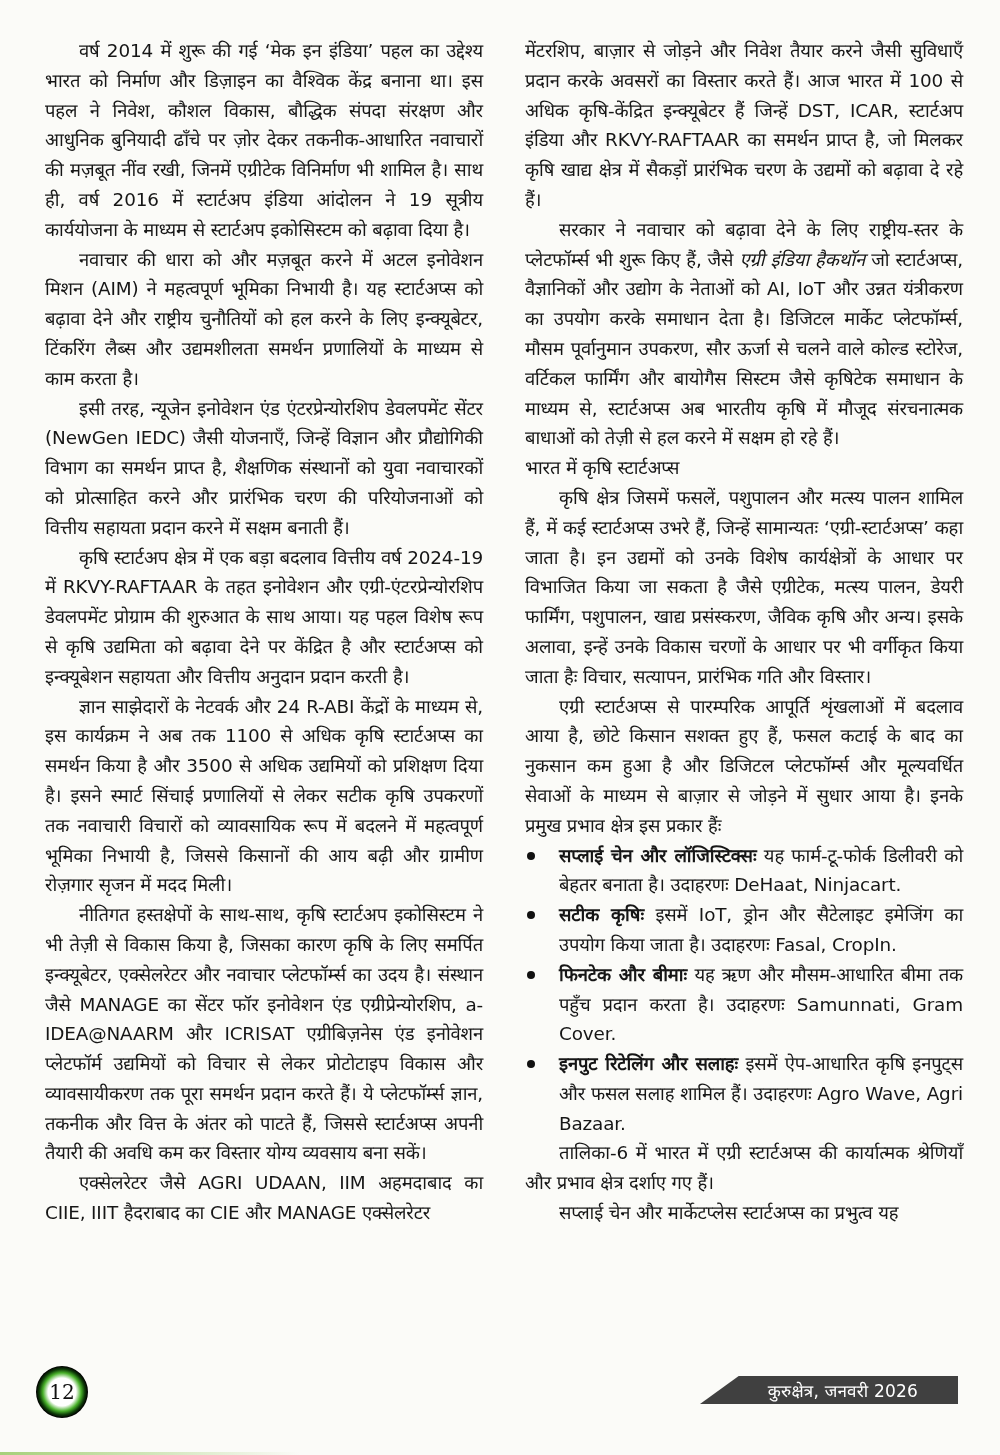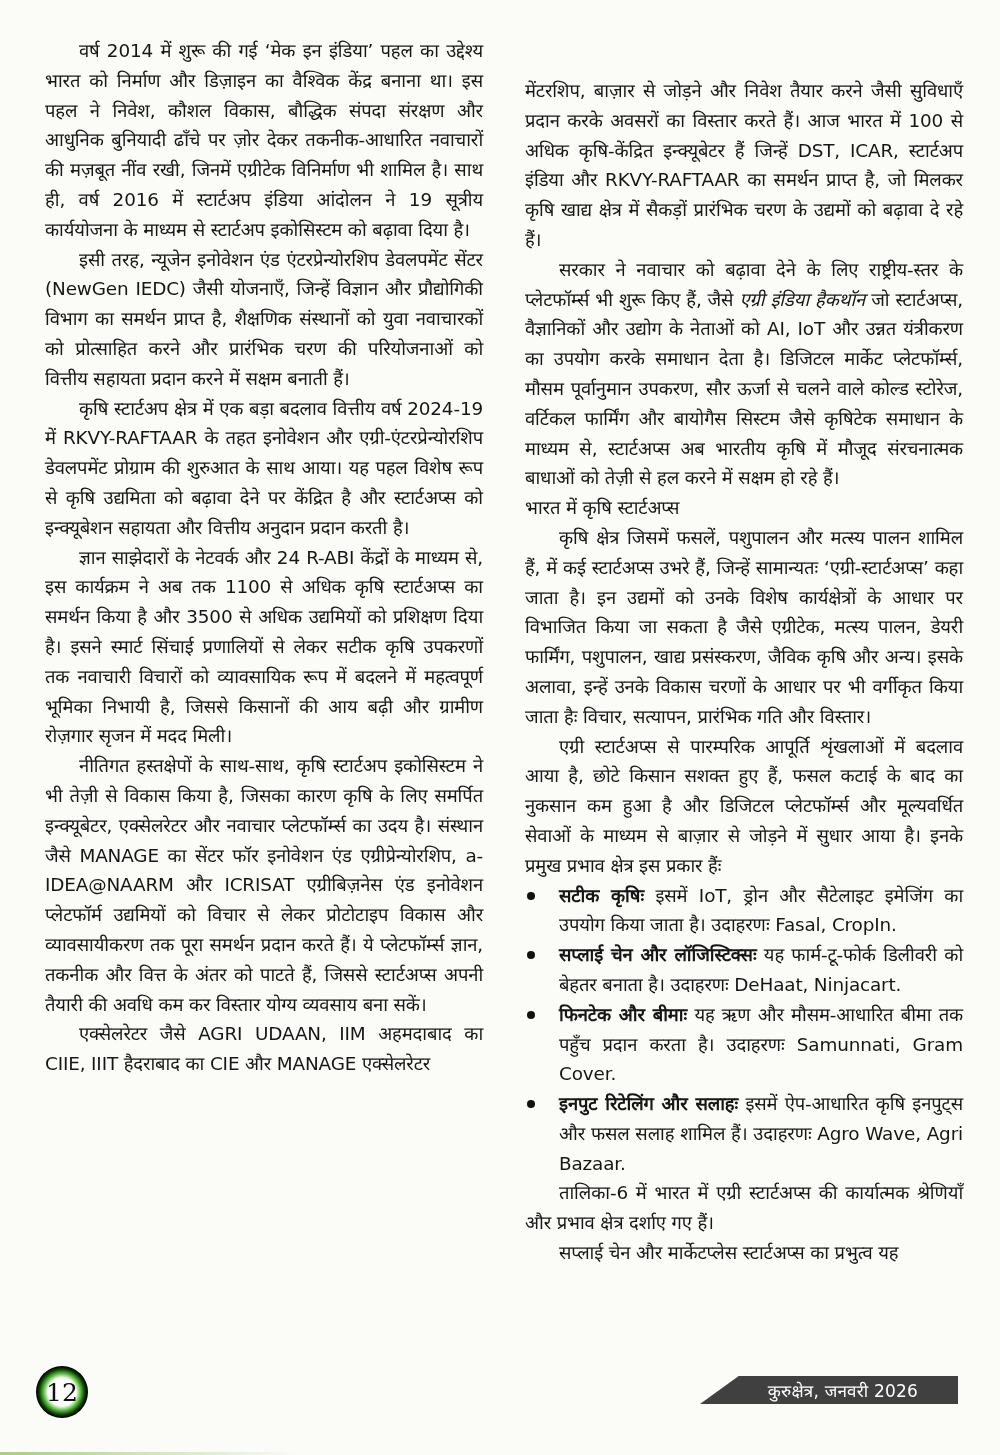--- a/index.html
+++ b/index.html
@@ -9,42 +9,42 @@
       font-family: "DejaVu Sans", "Liberation Sans", sans-serif;
       color: #161616;
     }
     .page { position: absolute; left: 0; top: 0; width: 1000px; height: 1455px; padding-left: 10px; }
     .col {
       position: absolute; top: 36px; width: 438px;
       font-size: 18.4px; line-height: 29.8px; text-align: justify;
       letter-spacing: -0.15px;
     }
     .col.left { left: 45px; }
-    .col.right { left: 525px; width: 438px; margin-top: 40px; }
+    .col.right { left: 525px; width: 438px; }
     .col p { margin: 0; text-indent: 34px; }
     .col p.noindent { text-indent: 0; }
     .heading { font-weight: normal; margin: 0; text-indent: 0; }
     ul.bullets { list-style: none; margin: 0; padding: 0; }
     ul.bullets li { position: relative; padding-left: 34px; }
     ul.bullets li .dot {
       position: absolute; left: 2px; top: 11px; width: 8px; height: 8px;
       border-radius: 50%; background: #111;
     }
     ul.bullets li b { font-weight: bold; }
     .em { font-style: italic; }
 
     .page-badge {
       position: absolute; left: 36px; top: 1366px; width: 52px; height: 52px;
       border-radius: 50%;
       background: radial-gradient(circle, #ffffff 0%, #ffffff 38%, #48b02a 52%, #0e3d08 62%, #000 70%, #000 100%);
       display: flex; align-items: center; justify-content: center;
     }
     .page-badge span {
       font-family: "DejaVu Serif", "Liberation Serif", serif;
-      font-size: 25px; color: #111;
+      font-size: 20px; color: #111;
     }
     .footer-banner {
       position: absolute; left: 700px; top: 1376px; width: 258px; height: 28px;
       background: #404040;
       clip-path: polygon(15% 0, 100% 0, 100% 100%, 0 100%);
       display: flex; align-items: center; justify-content: flex-end;
       padding-right: 40px; box-sizing: border-box;
     }
     .footer-banner span { color: #fff; font-size: 17px; letter-spacing: 0.2px; }
     .green-strip {
@@ -52,36 +52,37 @@
       background: linear-gradient(to right, #a6d07a, #fbfbf8);
     }
   </style>
 </head>
 <body>
 
 <div class="page">
 
   <div class="col left">
     <p>वर्ष 2014 में शुरू की गई ‘मेक इन इंडिया’ पहल का उद्देश्य भारत को निर्माण और डिज़ाइन का वैश्विक केंद्र बनाना था। इस पहल ने निवेश, कौशल विकास, बौद्धिक संपदा संरक्षण और आधुनिक बुनियादी ढाँचे पर ज़ोर देकर तकनीक-आधारित नवाचारों की मज़बूत नींव रखी, जिनमें एग्रीटेक विनिर्माण भी शामिल है। साथ ही, वर्ष 2016 में स्टार्टअप इंडिया आंदोलन ने 19 सूत्रीय कार्ययोजना के माध्यम से स्टार्टअप इकोसिस्टम को बढ़ावा दिया है।</p>
+    <p>नवाचार की धारा को और मज़बूत करने में अटल इनोवेशन मिशन (AIM) ने महत्वपूर्ण भूमिका निभायी है। यह स्टार्टअप्स को बढ़ावा देने और राष्ट्रीय चुनौतियों को हल करने के लिए इन्क्यूबेटर, टिंकरिंग लैब्स और उद्यमशीलता समर्थन प्रणालियों के माध्यम से काम करता है।</p>
     <p>इसी तरह, न्यूजेन इनोवेशन एंड एंटरप्रेन्योरशिप डेवलपमेंट सेंटर (NewGen IEDC) जैसी योजनाएँ, जिन्हें विज्ञान और प्रौद्योगिकी विभाग का समर्थन प्राप्त है, शैक्षणिक संस्थानों को युवा नवाचारकों को प्रोत्साहित करने और प्रारंभिक चरण की परियोजनाओं को वित्तीय सहायता प्रदान करने में सक्षम बनाती हैं।</p>
     <p>कृषि स्टार्टअप क्षेत्र में एक बड़ा बदलाव वित्तीय वर्ष 2024-19 में RKVY-RAFTAAR के तहत इनोवेशन और एग्री-एंटरप्रेन्योरशिप डेवलपमेंट प्रोग्राम की शुरुआत के साथ आया। यह पहल विशेष रूप से कृषि उद्यमिता को बढ़ावा देने पर केंद्रित है और स्टार्टअप्स को इन्क्यूबेशन सहायता और वित्तीय अनुदान प्रदान करती है।</p>
     <p>ज्ञान साझेदारों के नेटवर्क और 24 R-ABI केंद्रों के माध्यम से, इस कार्यक्रम ने अब तक 1100 से अधिक कृषि स्टार्टअप्स का समर्थन किया है और 3500 से अधिक उद्यमियों को प्रशिक्षण दिया है। इसने स्मार्ट सिंचाई प्रणालियों से लेकर सटीक कृषि उपकरणों तक नवाचारी विचारों को व्यावसायिक रूप में बदलने में महत्वपूर्ण भूमिका निभायी है, जिससे किसानों की आय बढ़ी और ग्रामीण रोज़गार सृजन में मदद मिली।</p>
     <p>नीतिगत हस्तक्षेपों के साथ-साथ, कृषि स्टार्टअप इकोसिस्टम ने भी तेज़ी से विकास किया है, जिसका कारण कृषि के लिए समर्पित इन्क्यूबेटर, एक्सेलरेटर और नवाचार प्लेटफॉर्म्स का उदय है। संस्थान जैसे MANAGE का सेंटर फॉर इनोवेशन एंड एग्रीप्रेन्योरशिप, a-IDEA@NAARM और ICRISAT एग्रीबिज़नेस एंड इनोवेशन प्लेटफॉर्म उद्यमियों को विचार से लेकर प्रोटोटाइप विकास और व्यावसायीकरण तक पूरा समर्थन प्रदान करते हैं। ये प्लेटफॉर्म्स ज्ञान, तकनीक और वित्त के अंतर को पाटते हैं, जिससे स्टार्टअप्स अपनी तैयारी की अवधि कम कर विस्तार योग्य व्यवसाय बना सकें।</p>
     <p>एक्सेलरेटर जैसे AGRI UDAAN, IIM अहमदाबाद का CIIE, IIIT हैदराबाद का CIE और MANAGE एक्सेलरेटर</p>
   </div>
 
   <div class="col right">
     <p class="noindent">मेंटरशिप, बाज़ार से जोड़ने और निवेश तैयार करने जैसी सुविधाएँ प्रदान करके अवसरों का विस्तार करते हैं। आज भारत में 100 से अधिक कृषि-केंद्रित इन्क्यूबेटर हैं जिन्हें DST, ICAR, स्टार्टअप इंडिया और RKVY-RAFTAAR का समर्थन प्राप्त है, जो मिलकर कृषि खाद्य क्षेत्र में सैकड़ों प्रारंभिक चरण के उद्यमों को बढ़ावा दे रहे हैं।</p>
     <p><span>सरकार ने नवाचार को बढ़ावा देने के लिए राष्ट्रीय-स्तर के प्लेटफॉर्म्स भी शुरू किए हैं, जैसे </span><span class="em">एग्री इंडिया हैकथॉन</span><span> जो स्टार्टअप्स, वैज्ञानिकों और उद्योग के नेताओं को AI, IoT और उन्नत यंत्रीकरण का उपयोग करके समाधान देता है। डिजिटल मार्केट प्लेटफॉर्म्स, मौसम पूर्वानुमान उपकरण, सौर ऊर्जा से चलने वाले कोल्ड स्टोरेज, वर्टिकल फार्मिंग और बायोगैस सिस्टम जैसे कृषिटेक समाधान के माध्यम से, स्टार्टअप्स अब भारतीय कृषि में मौजूद संरचनात्मक बाधाओं को तेज़ी से हल करने में सक्षम हो रहे हैं।</span></p>
     <h3 class="heading" style="font-size:18.4px;line-height:29.8px;">भारत में कृषि स्टार्टअप्स</h3>
     <p>कृषि क्षेत्र जिसमें फसलें, पशुपालन और मत्स्य पालन शामिल हैं, में कई स्टार्टअप्स उभरे हैं, जिन्हें सामान्यतः ‘एग्री-स्टार्टअप्स’ कहा जाता है। इन उद्यमों को उनके विशेष कार्यक्षेत्रों के आधार पर विभाजित किया जा सकता है जैसे एग्रीटेक, मत्स्य पालन, डेयरी फार्मिंग, पशुपालन, खाद्य प्रसंस्करण, जैविक कृषि और अन्य। इसके अलावा, इन्हें उनके विकास चरणों के आधार पर भी वर्गीकृत किया जाता हैः विचार, सत्यापन, प्रारंभिक गति और विस्तार।</p>
     <p>एग्री स्टार्टअप्स से पारम्परिक आपूर्ति शृंखलाओं में बदलाव आया है, छोटे किसान सशक्त हुए हैं, फसल कटाई के बाद का नुकसान कम हुआ है और डिजिटल प्लेटफॉर्म्स और मूल्यवर्धित सेवाओं के माध्यम से बाज़ार से जोड़ने में सुधार आया है। इनके प्रमुख प्रभाव क्षेत्र इस प्रकार हैंः</p>
     <ul class="bullets">
+      <li><span class="dot"></span><b>सप्लाई चेन और लॉजिस्टिक्सः</b><span> यह फार्म-टू-फोर्क डिलीवरी को बेहतर बनाता है। उदाहरणः DeHaat, Ninjacart.</span></li>
       <li><span class="dot"></span><b>सटीक कृषिः</b><span> इसमें IoT, ड्रोन और सैटेलाइट इमेजिंग का उपयोग किया जाता है। उदाहरणः Fasal, CropIn.</span></li>
-      <li><span class="dot"></span><b>सप्लाई चेन और लॉजिस्टिक्सः</b><span> यह फार्म-टू-फोर्क डिलीवरी को बेहतर बनाता है। उदाहरणः DeHaat, Ninjacart.</span></li>
       <li><span class="dot"></span><b>फिनटेक और बीमाः</b><span> यह ऋण और मौसम-आधारित बीमा तक पहुँच प्रदान करता है। उदाहरणः Samunnati, Gram Cover.</span></li>
       <li><span class="dot"></span><b>इनपुट रिटेलिंग और सलाहः</b><span> इसमें ऐप-आधारित कृषि इनपुट्स और फसल सलाह शामिल हैं। उदाहरणः Agro Wave, Agri Bazaar.</span></li>
     </ul>
     <p>तालिका-6 में भारत में एग्री स्टार्टअप्स की कार्यात्मक श्रेणियाँ और प्रभाव क्षेत्र दर्शाए गए हैं।</p>
     <p>सप्लाई चेन और मार्केटप्लेस स्टार्टअप्स का प्रभुत्व यह</p>
   </div>
 
   <div class="page-badge">
     <span>12</span>
   </div>

